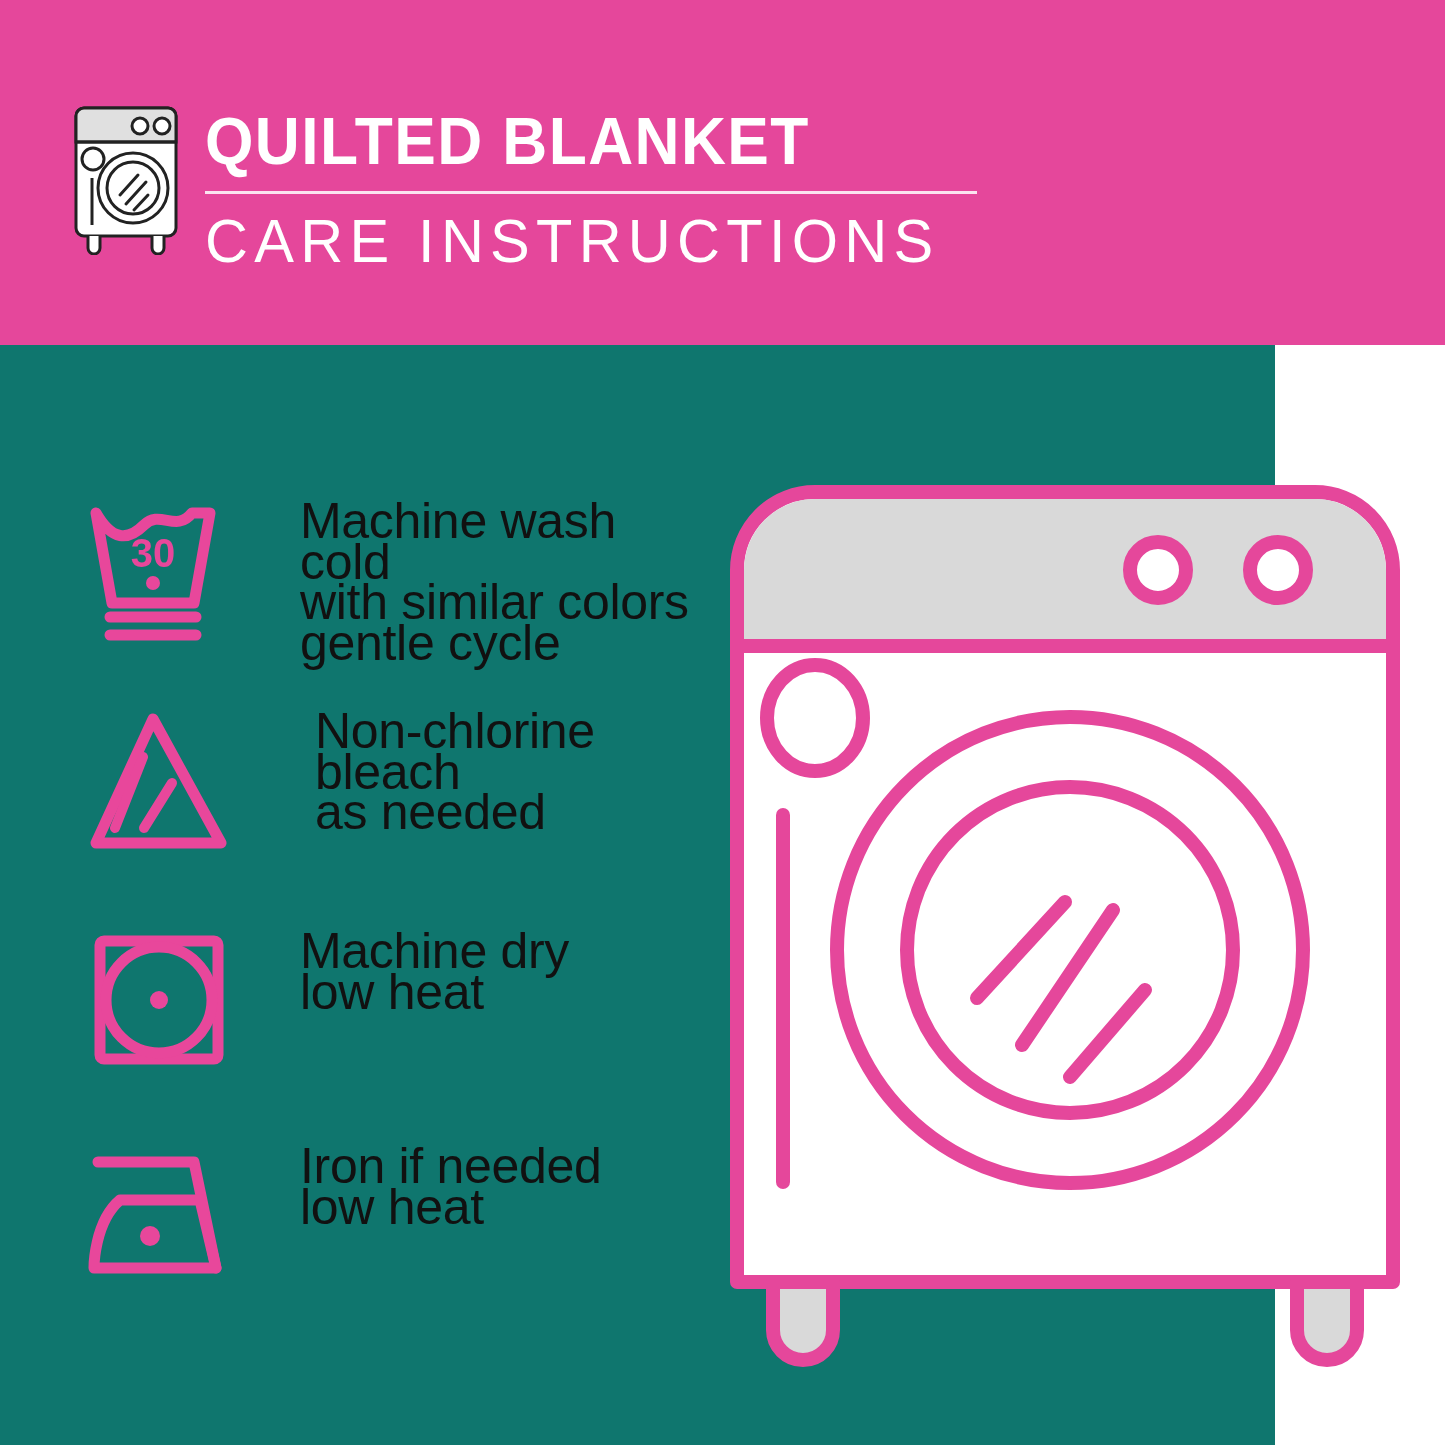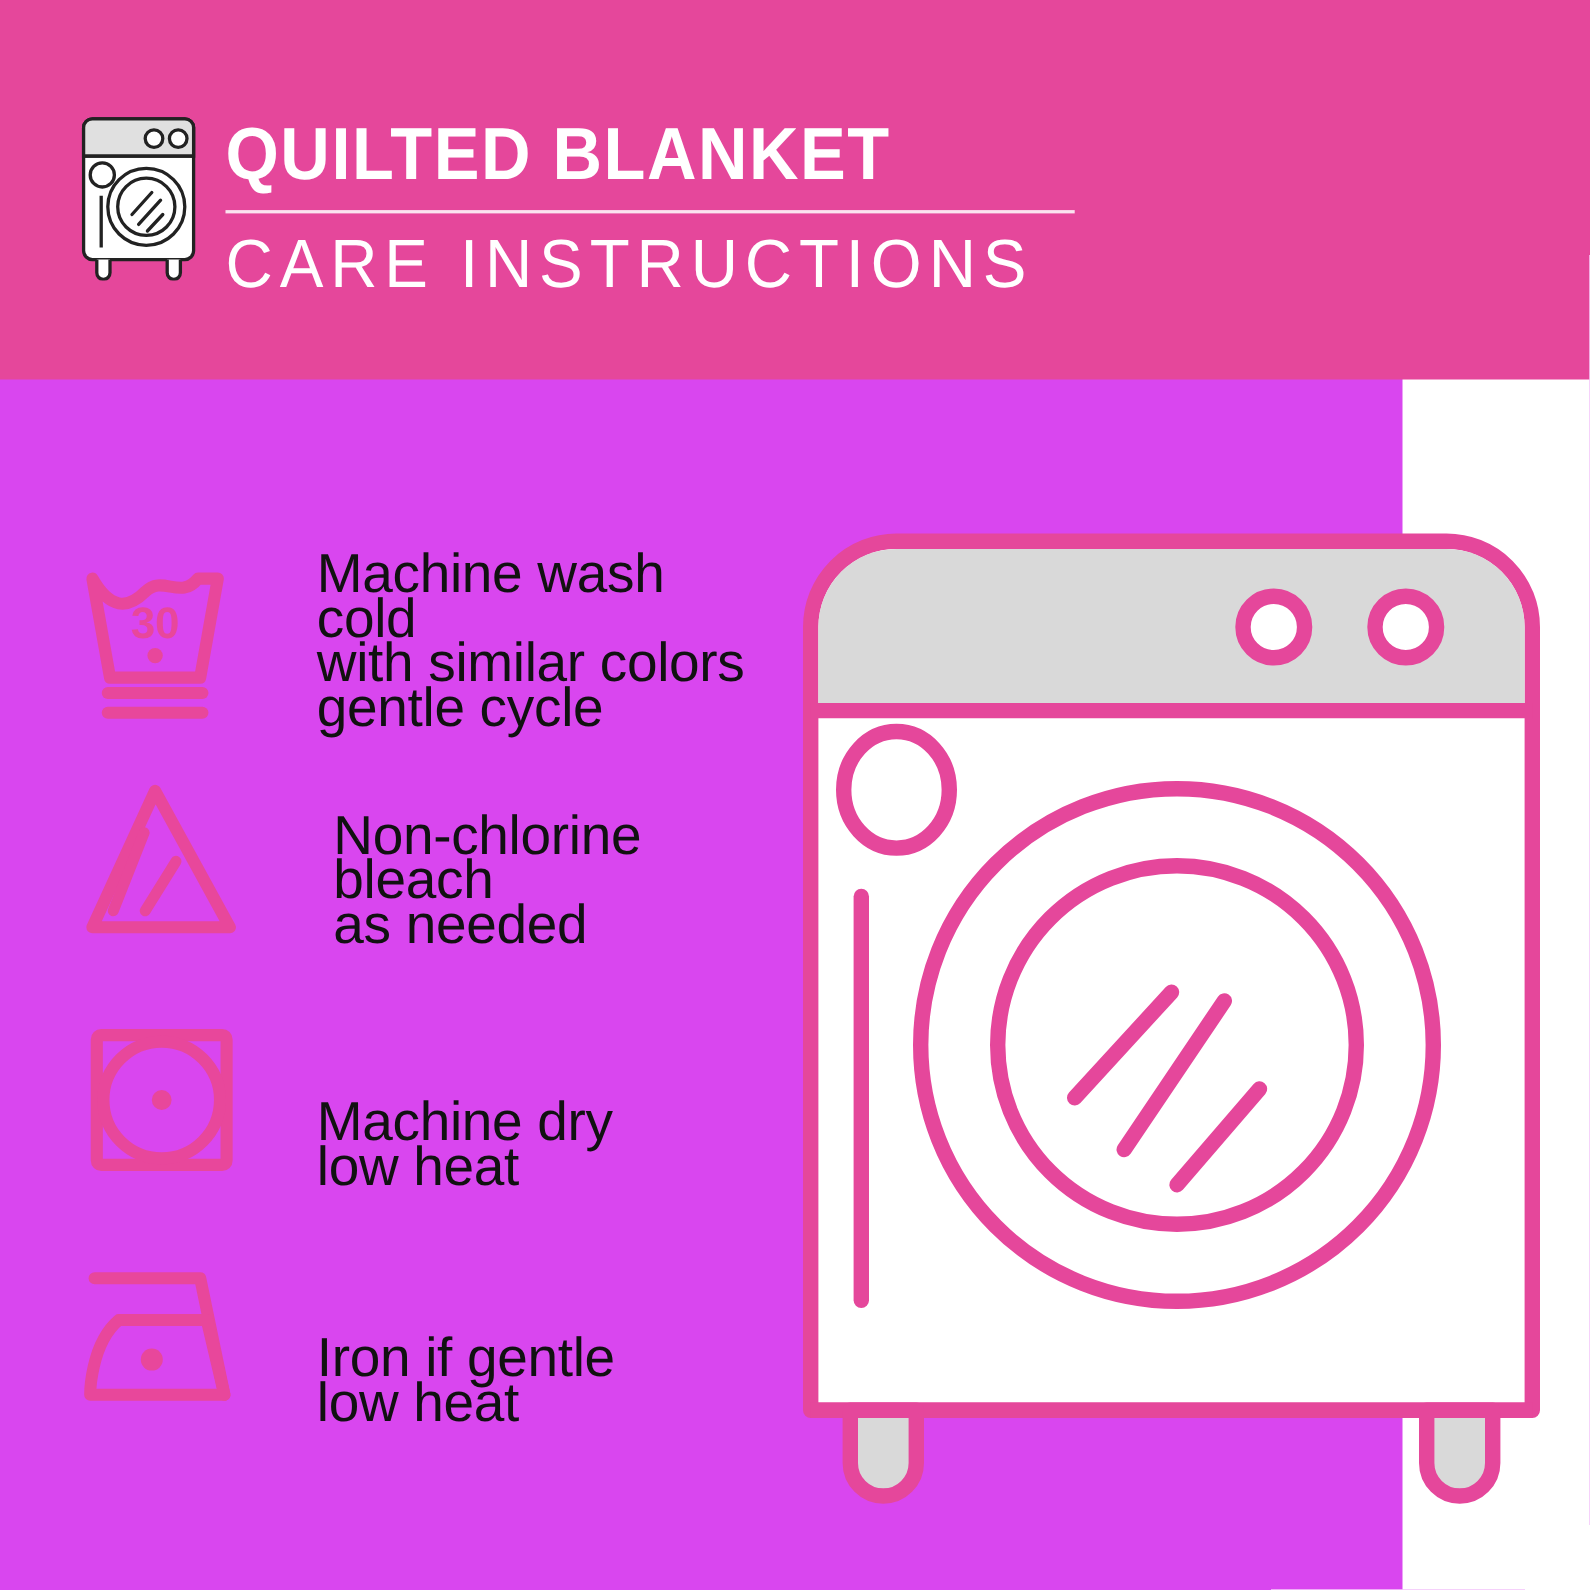--- a/index.html
+++ b/index.html
@@ -5,21 +5,21 @@
   * { margin:0; padding:0; box-sizing:border-box; }
   html, body {
     width:1445px; height:1445px;
     background:#ffffff;
     font-family:"Liberation Sans", sans-serif;
     overflow:hidden;
   }
   #page {
     position:relative;
     width:1275px; height:1445px;
-    background:#d946ef;
+    background:#0f766e;
   }
 
   
   #header {
     position:absolute; left:0; top:0;
     width:1445px; height:345px;
     background:#e5479b;
   }
   #header-logo {
     position:absolute; left:62px; top:100px;
@@ -56,24 +56,24 @@
     transform-origin:left center;
   }
 
   
   #care-list {
     position:absolute; left:0; top:345px;
     width:700px; height:1100px;
   }
   .care-row {
     position:absolute;
-    left:70px;
+    left:82px;
     width:620px;
     display:flex;
-    align-items:flex-end;
+    align-items:flex-start;
   }
   .care-icon {
     width:160px;
     flex:0 0 160px;
   }
   .care-text {
     color:#111111;
     font-size:50px;
     line-height:40.5px;
     letter-spacing:-0.3px;
@@ -184,21 +184,21 @@
     <div class="care-row" id="row-iron">
       <div class="care-icon">
         <svg viewBox="0 0 160 150" width="160" height="150" xmlns="http://www.w3.org/2000/svg">
 
           <path d="M16 22 L112 22 L134 128" fill="none" stroke="#e8479b" stroke-width="11" stroke-linecap="round" stroke-linejoin="round"></path>
 
           <path d="M38 60 L118 60 L134 128 L12 128 C12 128 12 82 38 60 Z" fill="none" stroke="#e8479b" stroke-width="11" stroke-linejoin="round" stroke-linecap="round"></path>
           <circle cx="68" cy="96" r="10" fill="#e8479b"></circle>
         </svg>
       </div>
-      <div class="care-text">Iron if gentle
+      <div class="care-text">Iron if needed
 low heat</div>
     </div>
 
   </div>
 
   <div id="machine">
     <svg viewBox="0 0 700 900" width="700" height="900" xmlns="http://www.w3.org/2000/svg">
 
       <path d="M22 100 a78 78 0 0 1 78 -78 h500 a78 78 0 0 1 78 78 v712 h-656 z" fill="#ffffff" stroke="#e5479b" stroke-width="14" stroke-linejoin="round"></path>
 

